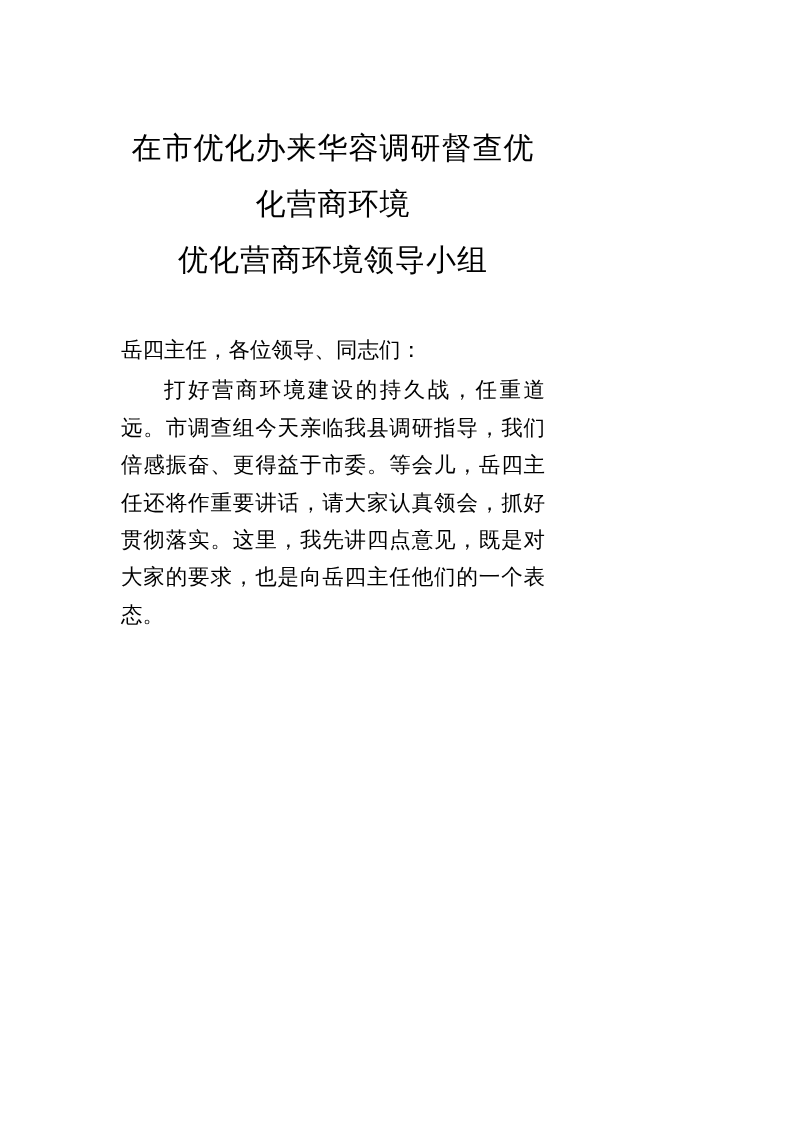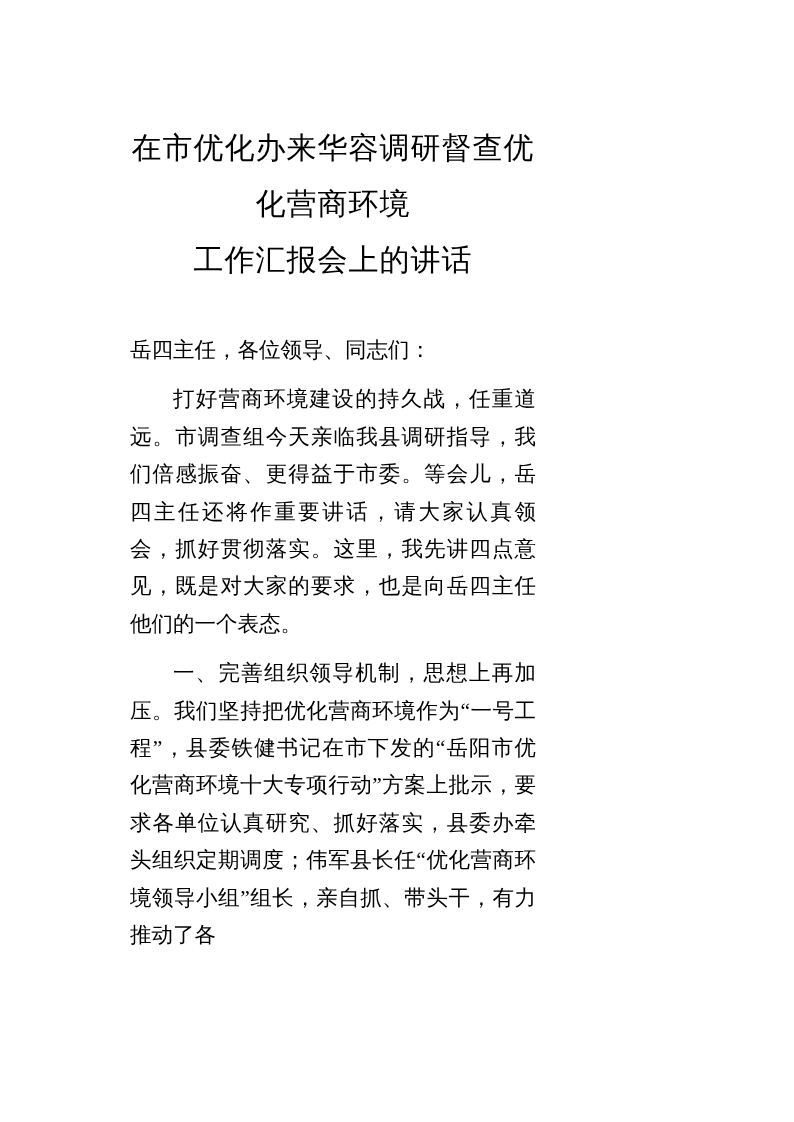--- a/index.html
+++ b/index.html
@@ -33,38 +33,37 @@
     display: block;
   }
   .body-text {
     margin-top: 44px;
     font-size: 21.5px;
     line-height: 37.4px;
     text-align: justify;
     text-justify: inter-ideograph;
   }
   .body-text p {
-    margin: 12px;
+    margin: 3px;
     padding: 0;
   }
   .body-text p.indent {
     text-indent: 2em;
   }
 </style>
 </head>
 <body>
 
 <div class="page">
   <div class="content">
 
     <h1 class="doc-title">
       <span class="title-line">在市优化办来华容调研督查优化营商环境</span>
-      <span class="title-line">工作汇报会上的讲话</span>
+      <span class="title-line">优化营商环境领导小组</span>
     </h1>
 
     <div class="body-text">
       <p>岳四主任，各位领导、同志们：</p>
       <p class="indent">打好营商环境建设的持久战，任重道远。市调查组今天亲临我县调研指导，我们倍感振奋、更得益于市委。等会儿，岳四主任还将作重要讲话，请大家认真领会，抓好贯彻落实。这里，我先讲四点意见，既是对大家的要求，也是向岳四主任他们的一个表态。</p>
-      <p class="indent">一、完善组织领导机制，思想上再加压。我们坚持把优化营商环境作为“一号工程”，县委铁健书记在市下发的“岳阳市优化营商环境十大专项行动”方案上批示，要求各单位认真研究、抓好落实，县委办牵头组织定期调度；伟军县长任“优化营商环境领导小组”组长，亲自抓、带头干，有力推动了各</p>
     </div>
 
   </div>
 </div>
 
 </body></html>

